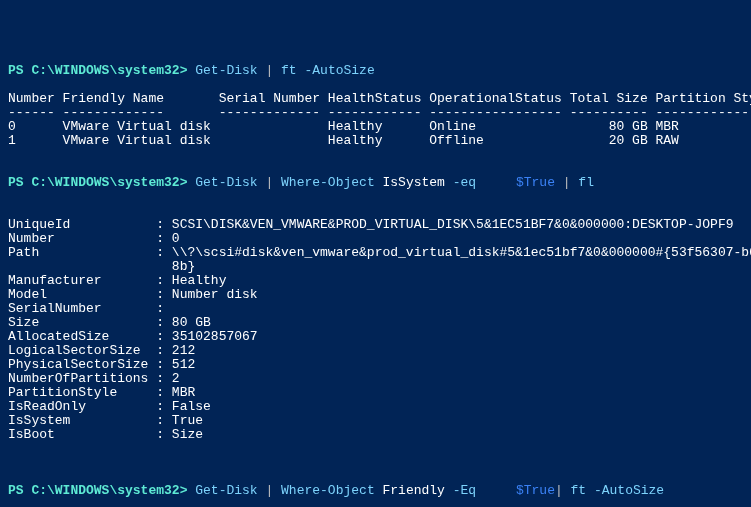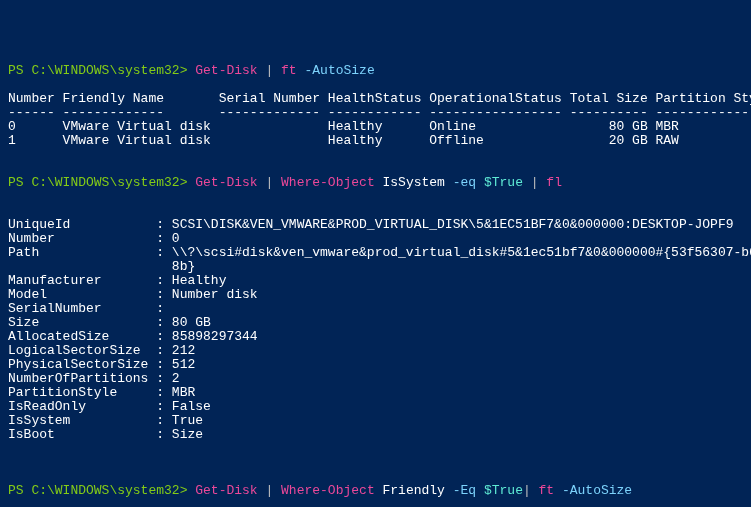--- a/index.html
+++ b/index.html
@@ -8,25 +8,25 @@
       background: #012456;
       color: #ffffff;
       font-family: Consolas, 'Courier New', monospace;
       font-size: 13px;
       line-height: 14px;
       white-space: pre;
       width: 751px;
       box-sizing: border-box;
       overflow-x: hidden;
     }
-    .prompt { color: #84cc16; }
-    .cmd { color: #ec4899; }
+    .prompt { color: #5eead4; font-weight: bold; }
+    .cmd { color: #7dd3fc; }
     .pipe { color: #c0c0c0; }
     .param { color: #7dd3fc; }
-    .var { color: #5eead4; }
+    .var { color: #3b82f6; margin-left: 32px; }
     .white { color: #ffffff; }
     span { display: inline; }
   </style>
 </head>
 <body>
 
 
 
 <span><span class="prompt">PS C:\WINDOWS\system32&gt; </span><span class="cmd">Get-Disk</span><span class="pipe"> | </span><span class="cmd">ft</span><span class="param"> -AutoSize</span></span>
 
@@ -40,21 +40,21 @@
 
 
 <span class="white">UniqueId           : SCSI\DISK&amp;VEN_VMWARE&amp;PROD_VIRTUAL_DISK\5&amp;1EC51BF7&amp;0&amp;000000:DESKTOP-JOPF9</span>
 <span class="white">Number             : 0</span>
 <span class="white">Path               : \\?\scsi#disk&amp;ven_vmware&amp;prod_virtual_disk#5&amp;1ec51bf7&amp;0&amp;000000#{53f56307-b6bf-11d0-94</span>
 <span class="white">                     8b}</span>
 <span class="white">Manufacturer       : Healthy</span>
 <span class="white">Model              : Number disk</span>
 <span class="white">SerialNumber       :</span>
 <span class="white">Size               : 80 GB</span>
-<span class="white">AllocatedSize      : 85898297344</span>
+<span class="white">AllocatedSize      : 35102857067</span>
 <span class="white">LogicalSectorSize  : 212</span>
 <span class="white">PhysicalSectorSize : 512</span>
 <span class="white">NumberOfPartitions : 2</span>
 <span class="white">PartitionStyle     : MBR</span>
 <span class="white">IsReadOnly         : False</span>
 <span class="white">IsSystem           : True</span>
 <span class="white">IsBoot             : Size</span>
 
 
 

